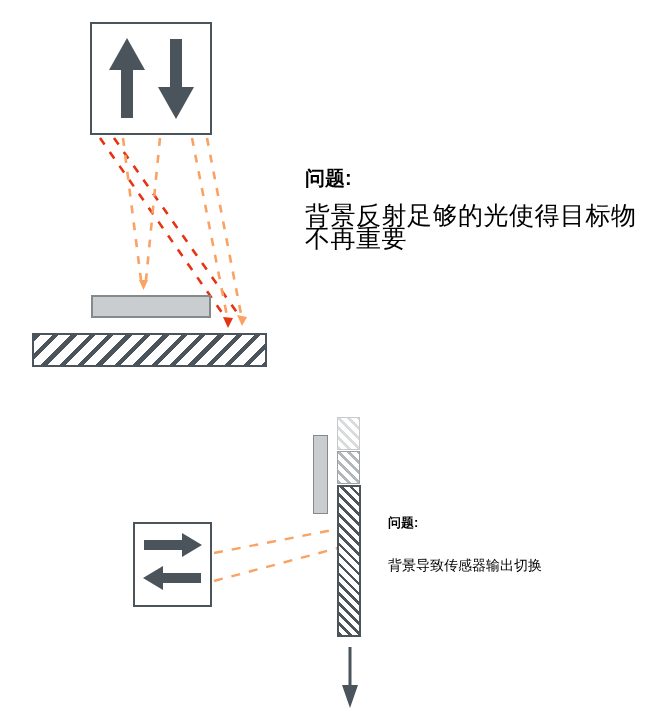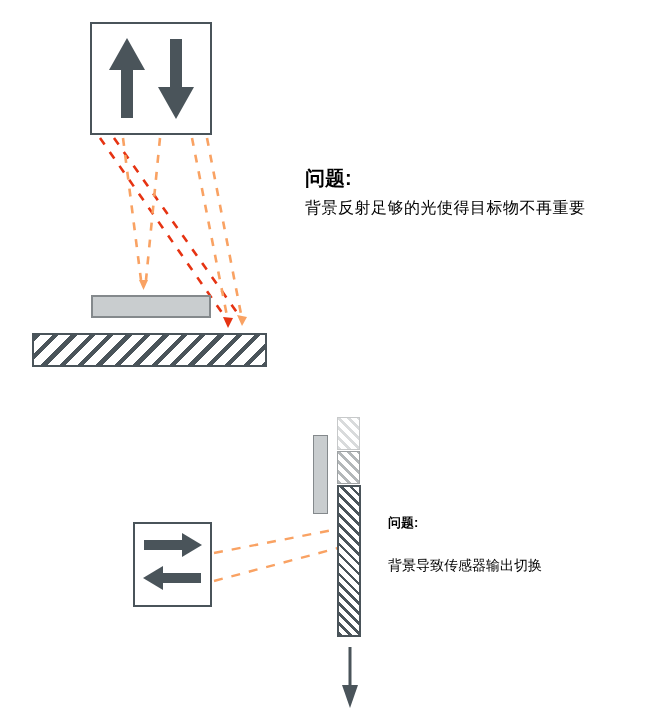--- a/index.html
+++ b/index.html
@@ -29,21 +29,21 @@
     border: 2px solid #84898c;
   }
   .background-top {
     left: 32px; top: 333px;
     width: 231px; height: 30px;
     border: 2.5px solid #4a545a;
     background: repeating-linear-gradient(135deg, #4a545a 0 4.5px, #ffffff 4.5px 13px);
   }
   .problem-top { left: 305px; top: 166px; width: 340px; color: #000000; }
   .problem-top .ptitle { font-size: 20px; font-weight: bold; line-height: 24px; }
-  .problem-top .pdesc  { font-size: 16px; line-height: 23px; margin-top: 6px; letter-spacing: 0.5px; }
+  .problem-top .pdesc  { font-size: 25px; line-height: 23px; margin-top: 14px; letter-spacing: 0.5px; }
 
   
   .sensor-box-bottom {
     left: 133px; top: 522px;
     width: 75px; height: 81px;
     border: 2px solid #4a545a;
     background: #ffffff;
   }
   .beams-bottom { left: 212px; top: 522px; width: 128px; height: 65px; }
 

